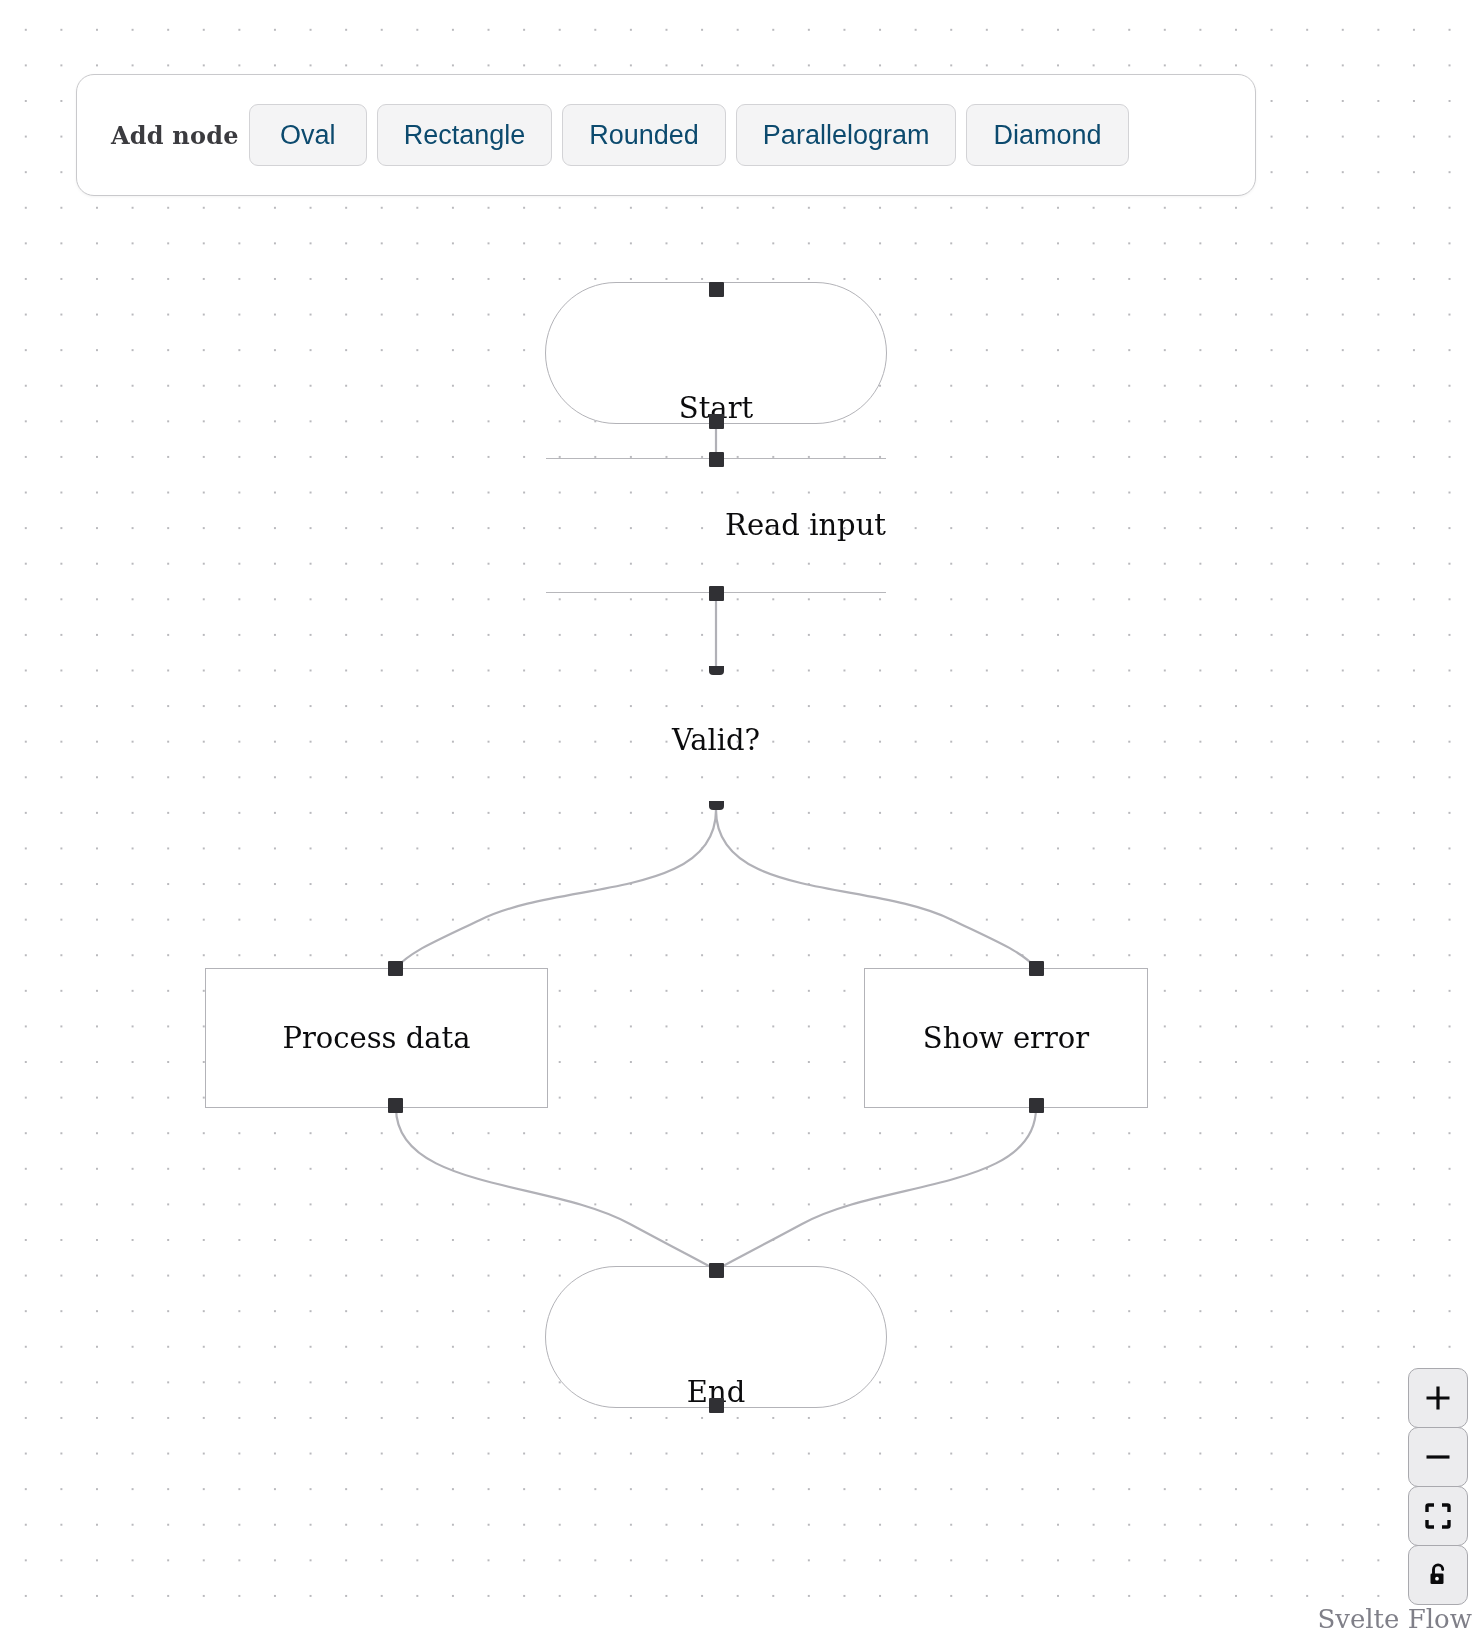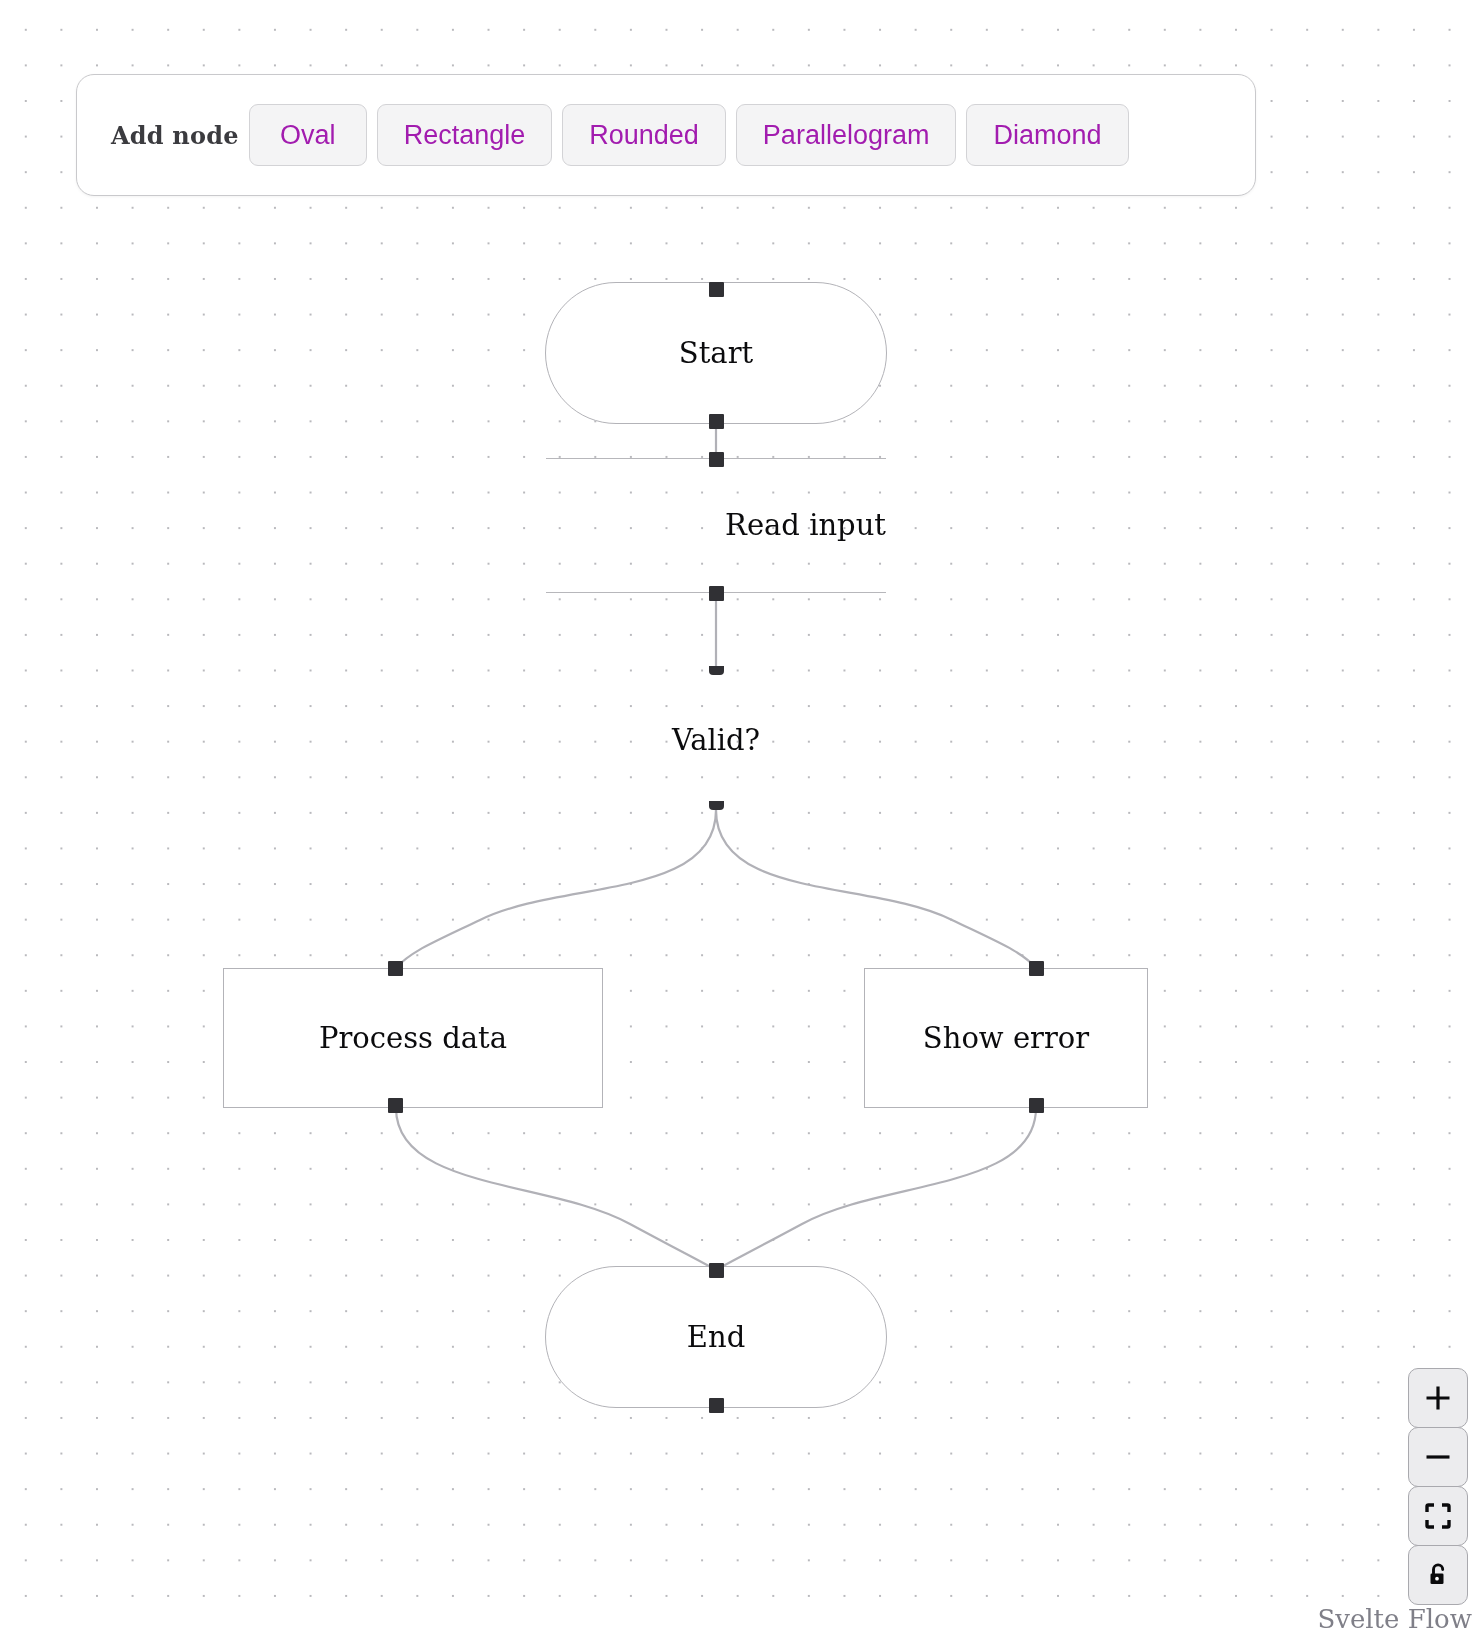--- a/index.html
+++ b/index.html
@@ -52,21 +52,21 @@
 
   #toolbar .tb-btn {
     height: 62px;
     min-width: 118px;
     padding: 12px 26px;
     background: #f4f4f5;
     border: 1px solid #d3d3d6;
     border-radius: 9px;
     font-family: "Liberation Sans", sans-serif;
     font-size: 27px;
-    color: #a21caf;
+    color: #0c4a6e;
     line-height: 1;
     cursor: pointer;
     white-space: nowrap;
     display: flex;
     align-items: center;
     justify-content: center;
   }
 
   
   .node {
@@ -79,20 +79,21 @@
     color: #0b0b0d;
     background: #ffffff;
     line-height: 1;
     cursor: grab;
     user-select: none;
   }
 
   .node-oval {
     border: 1.4px solid #b3b3b8;
     border-radius: 999px;
+    align-items: flex-end;
   }
 
   .node-rect {
     border: 1.4px solid #b3b3b8;
     border-radius: 0;
   }
 
   
   .node-para {
     border-top: 1.8px solid #b7b7bb;
@@ -216,21 +217,21 @@
   </div>
   <div class="handle" style="left:709px; top:452px;"></div>
   <div class="handle" style="left:709px; top:586px;"></div>
 
   <div class="node node-diamond" style="left:596px; top:672px; width:240px; height:136px;">
     <span>Valid?</span>
   </div>
   <div class="handle small" style="left:709px; top:666px;"></div>
   <div class="handle small" style="left:709px; top:801px;"></div>
 
-  <div class="node node-rect" style="left:223px; top:968px; width:380px; height:140px;">
+  <div class="node node-rect" style="left:205px; top:968px; width:343px; height:140px;">
     <span>Process data</span>
   </div>
   <div class="handle" style="left:388px; top:961px;"></div>
   <div class="handle" style="left:388px; top:1098px;"></div>
 
   <div class="node node-rect" style="left:864px; top:968px; width:284px; height:140px;">
     <span>Show error</span>
   </div>
   <div class="handle" style="left:1029px; top:961px;"></div>
   <div class="handle" style="left:1029px; top:1098px;"></div>

